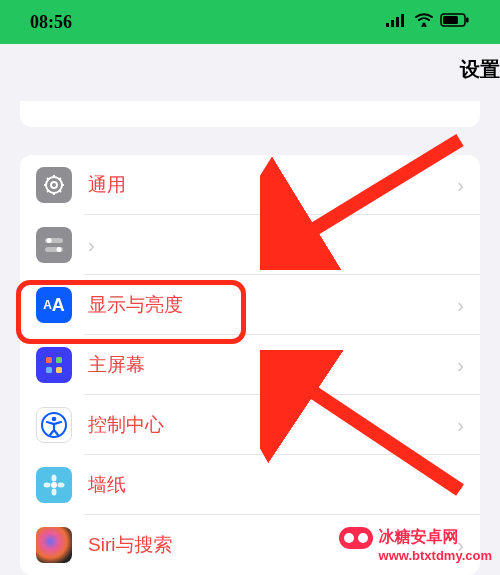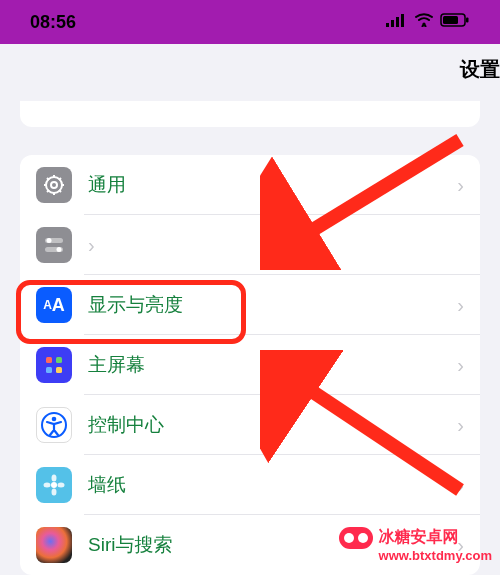--- a/index.html
+++ b/index.html
@@ -10,21 +10,22 @@
       font-family: -apple-system, "PingFang SC", "Helvetica Neue", sans-serif;
       position: relative;
       overflow: hidden;
     }
     .status-bar {
       height: 44px;
       display: flex;
       justify-content: space-between;
       align-items: center;
       padding: 0 30px;
-      background: #a21caf;
+      background: #22c55e;
+      font-family: Liberation Serif, serif;
     }
     .status-time { font-size: 18px; font-weight: 600; }
     .status-right { display: flex; gap: 6px; align-items: center; }
     .page-title {
       text-align: right;
       font-size: 20px;
       font-weight: 600;
       padding: 12px 0 18px;
     }
     .hint-block {
@@ -62,21 +63,21 @@
       margin-right: 16px;
       flex-shrink: 0;
     }
     .icon-gen { background: #8e8e93; }
     .icon-ctrl { background: #8e8e93; }
     .icon-disp { background: #0a5cff; color:#fff; font-weight:700; font-size:15px;}
     .icon-home { background: #3d3df5; }
     .icon-access { background: #fff; border: 1px solid #ddd; }
     .icon-wall { background: #54c1e8; }
     .icon-siri { background: radial-gradient(circle at 40% 40%, #6e6ef0, #e85b9b, #eb6f3a, #222 80%); }
-    .item-label { font-size: 19px; flex: 1; color: #15803d; }
+    .item-label { font-size: 19px; flex: 1; color: #ef4444; }
     .chevron { color: #c7c7cc; font-size: 20px; }
     .highlight-box {
       position: absolute;
       border: 5px solid #ff2a1a;
       border-radius: 14px;
       pointer-events: none;
       z-index: 30;
     }
     .arrow-svg { position: absolute; pointer-events: none; z-index: 25; }
     .watermark {

